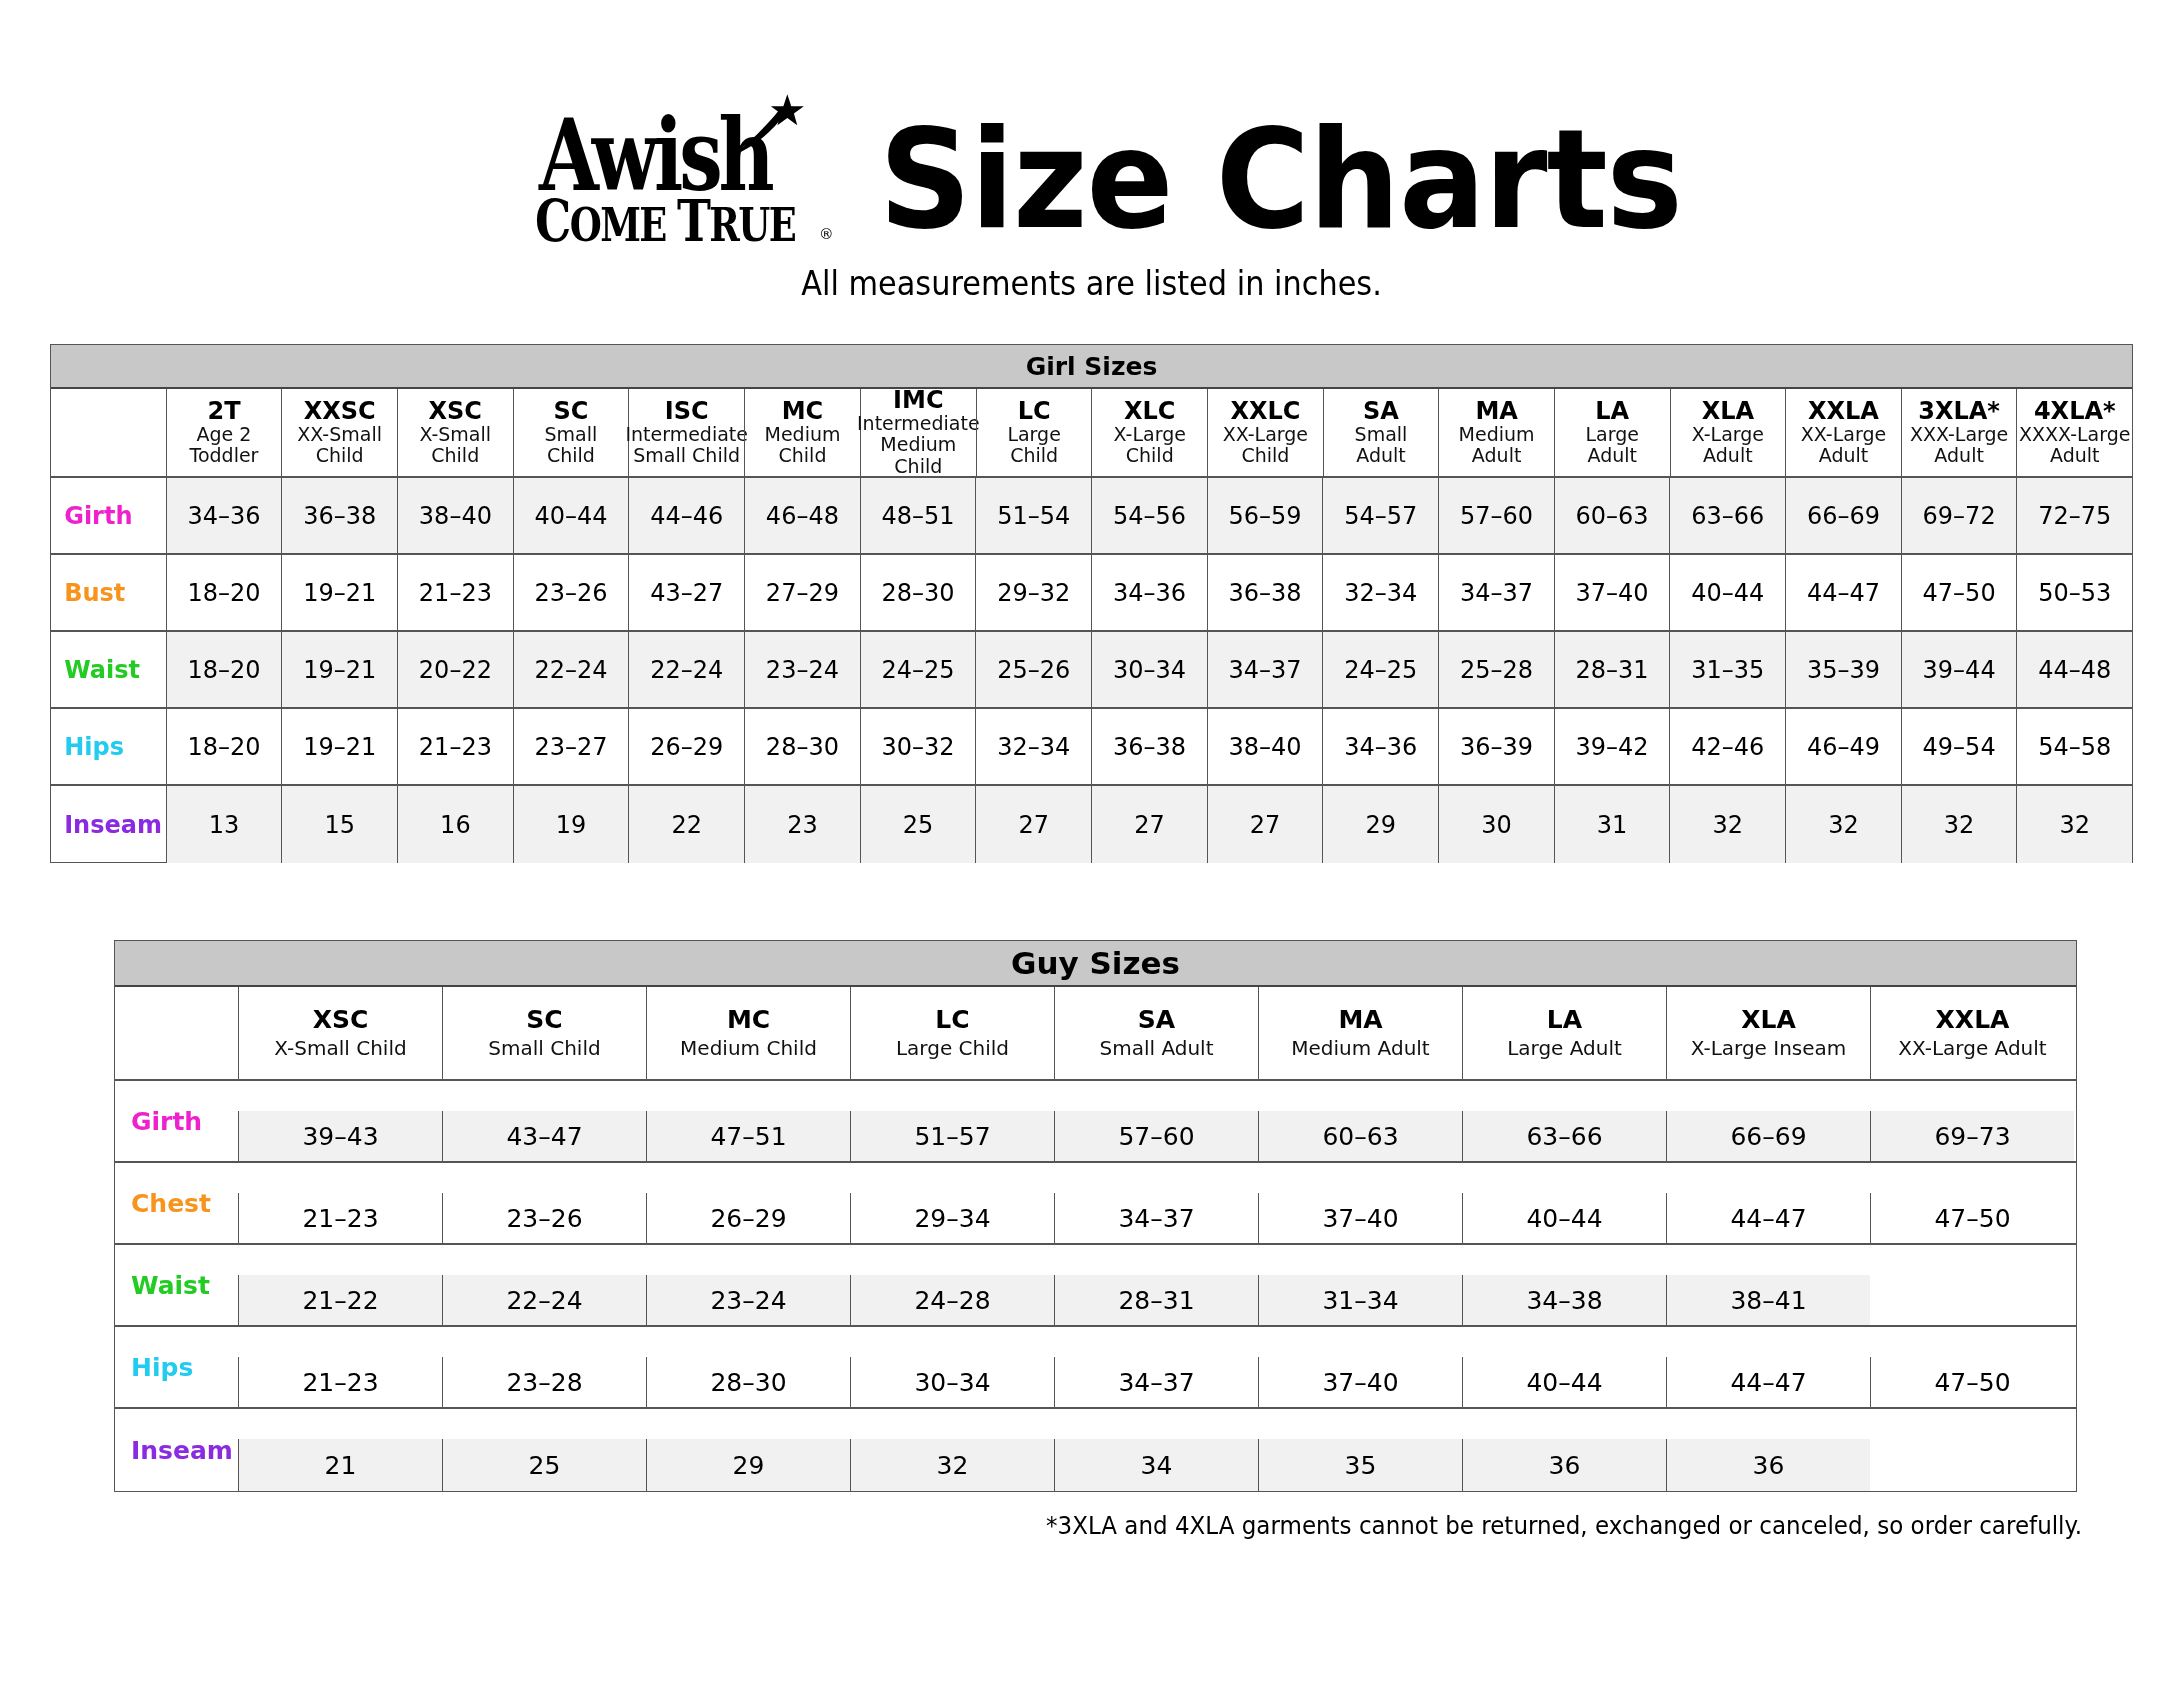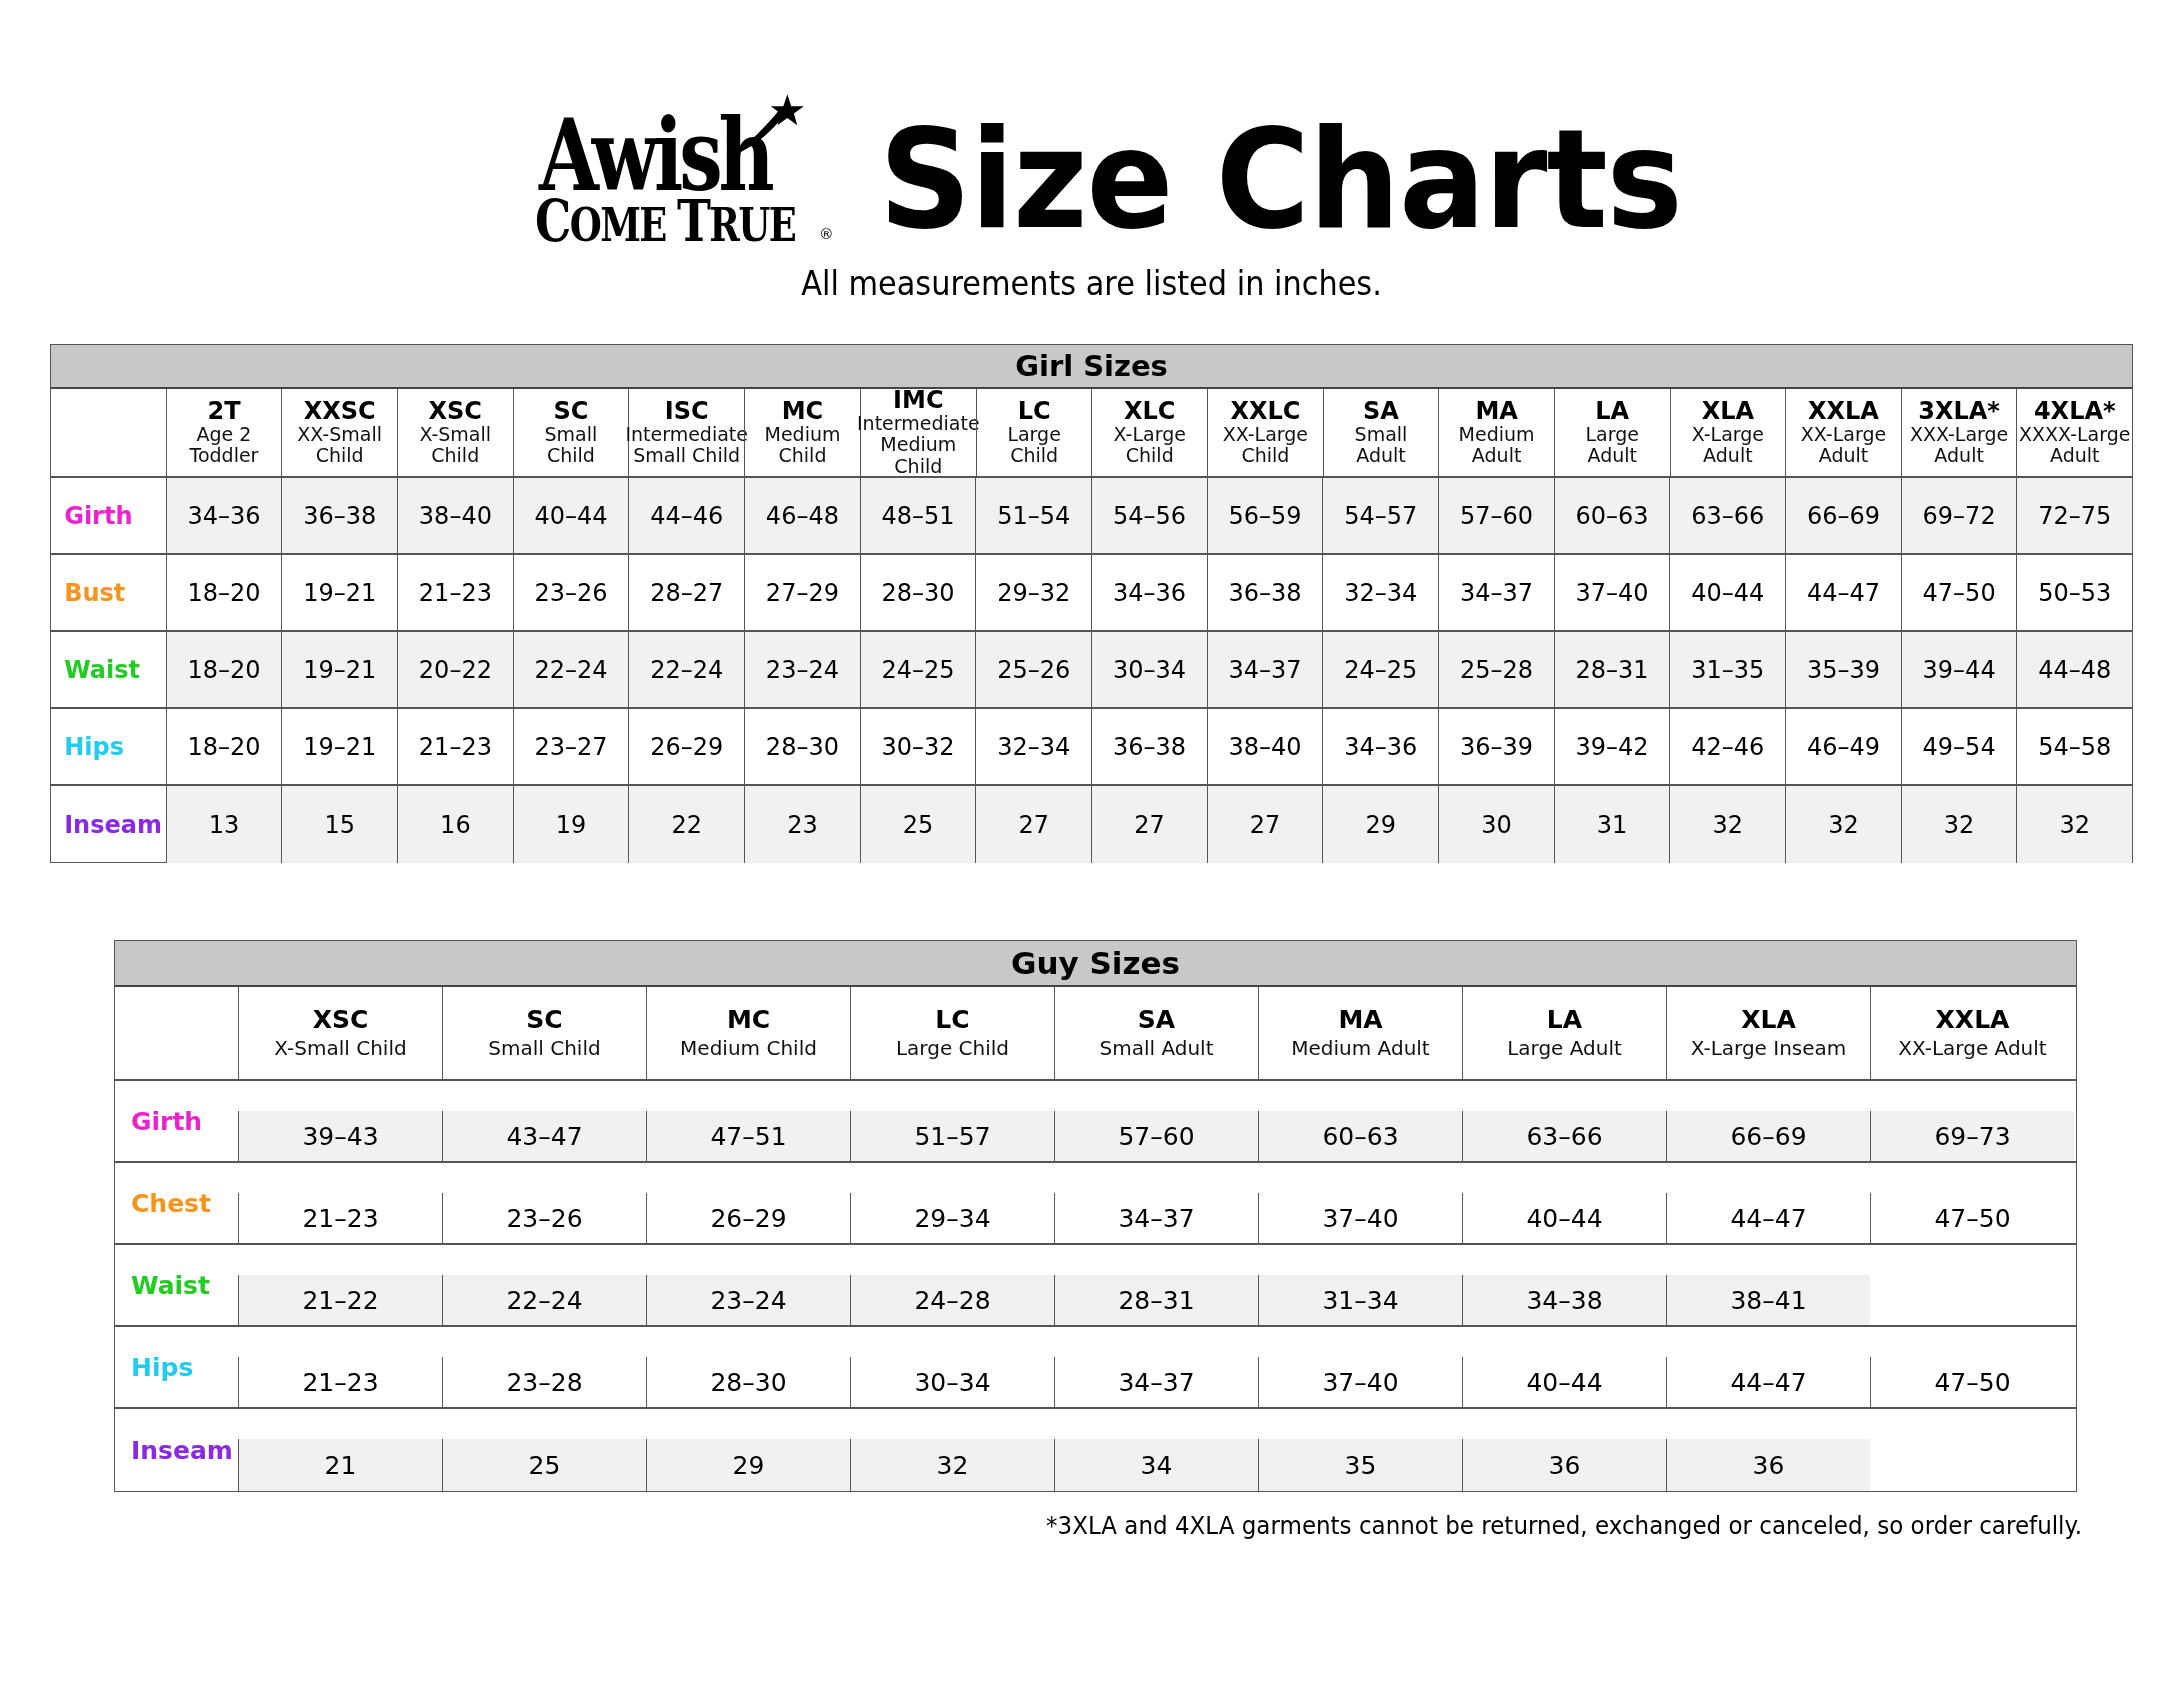--- a/index.html
+++ b/index.html
@@ -33,21 +33,21 @@
   .cell { box-sizing:border-box; border-left:1.3px solid #555; display:flex; flex-direction:column;
       align-items:center; justify-content:center; text-align:center; }
   .cell.first { border-left:none; }
   .label { align-items:flex-start; padding-left:14.6px; font-weight:bold; }
   .shade .cell.val { background:#f1f1f1; }
   .hdr .code { font-weight:bold; line-height:1.05; }
   .hdr .desc { line-height:1.12; color:#111; }
 
   
   #girl { left:50px; top:344px; width:2083px; height:519px; }
-  #girl .tbl-title { height:44px; font-size:29px; }
+  #girl .tbl-title { height:44px; font-size:25px; }
   #girl .hdr { height:89px; }
   #girl .data { height:77px; }
   #girl .label { width:115px; font-size:24px; padding-left:13.2px; }
   #girl .col { width:116px; }
   #girl .hdr .code { font-size:24px; }
   #girl .hdr .desc { font-size:19px; }
   #girl .val { font-size:24px; }
 
   
   #guy { left:114px; top:940px; width:1963px; height:552px; }
@@ -188,21 +188,21 @@
       <div class="cell col val">66–69</div>
       <div class="cell col val">69–72</div>
       <div class="cell col val">72–75</div>
     </div>
     <div class="tbl-row data">
       <div class="cell first label" style="color: rgb(247, 148, 29);">Bust</div>
       <div class="cell col val">18–20</div>
       <div class="cell col val">19–21</div>
       <div class="cell col val">21–23</div>
       <div class="cell col val">23–26</div>
-      <div class="cell col val">28–27</div>
+      <div class="cell col val">43–27</div>
       <div class="cell col val">27–29</div>
       <div class="cell col val">28–30</div>
       <div class="cell col val">29–32</div>
       <div class="cell col val">34–36</div>
       <div class="cell col val">36–38</div>
       <div class="cell col val">32–34</div>
       <div class="cell col val">34–37</div>
       <div class="cell col val">37–40</div>
       <div class="cell col val">40–44</div>
       <div class="cell col val">44–47</div>

